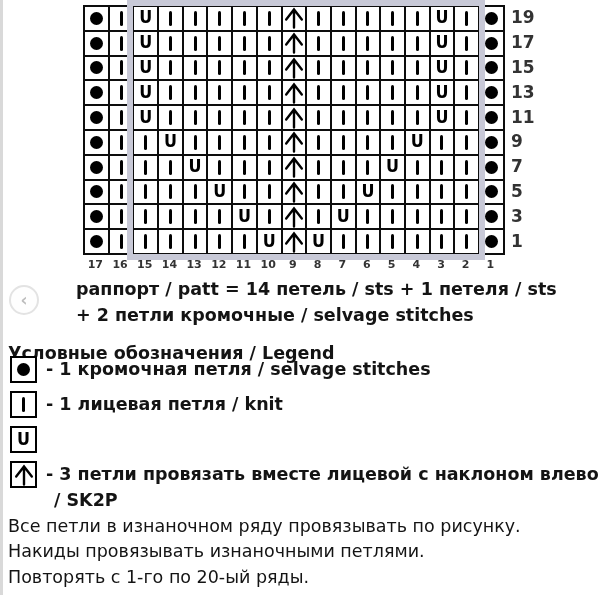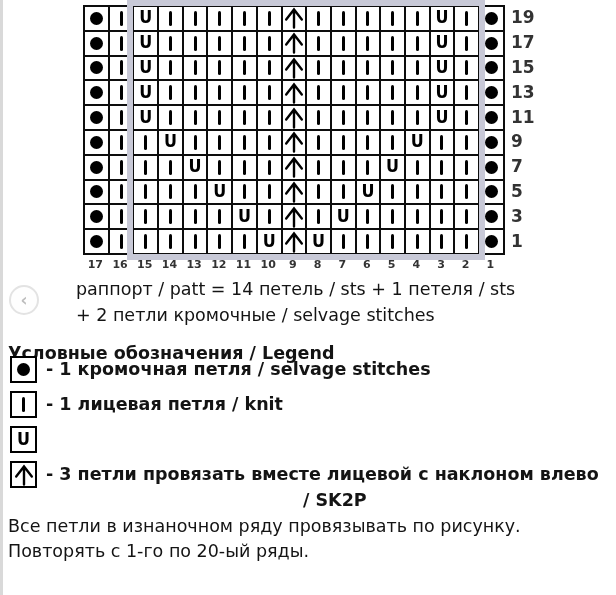--- a/index.html
+++ b/index.html
@@ -43,30 +43,30 @@
   
   .prev-btn{
     position:absolute;left:9px;top:285px;width:30px;height:30px;border-radius:50%;
     background:#fefefe;border:2px solid #e3e3e3;color:#bcbcbc;
     display:flex;align-items:center;justify-content:center;
     font-size:17px;font-weight:bold;cursor:pointer;padding:0;box-sizing:border-box;
     font-family:"DejaVu Sans",sans-serif;
   }
 
   
-  .caption{position:absolute;left:76px;top:276px;font-size:17.5px;font-weight:normal;line-height:26px;}
+  .caption{position:absolute;left:76px;top:276px;font-size:17.5px;font-weight:bold;line-height:26px;}
   .legend-title{position:absolute;left:8px;top:328px;font-size:17.5px;font-weight:bold;margin-top:15px;}
   .legend{position:absolute;left:10px;top:356px;}
   .legend-item{display:flex;align-items:flex-start;margin-bottom:8px;}
   .legend-box{
     box-sizing:border-box;width:27px;height:27px;border:2px solid #000;background:#fff;
     display:flex;align-items:center;justify-content:center;flex:0 0 27px;
   }
   .legend-text{margin-left:9px;font-size:17.5px;font-weight:bold;line-height:26px;padding-top:0;}
-  .legend-text .second-line{margin-left:25px;text-align:center;}
+  .legend-text .second-line{margin-left:8px;}
   .notes{position:absolute;left:8px;top:514px;font-size:17.5px;font-weight:normal;line-height:25.3px;}
 </style>
 </head>
 <body>
 
 <div class="screen">
   <div class="left-edge"></div>
 
   <div class="grid">
       <div class="cell">
@@ -694,15 +694,16 @@
           </div>
         </div>
         <div class="legend-text">
           <div>- 3 петли провязать вместе лицевой с наклоном влево</div>
           <div class="second-line">/ SK2P</div>
         </div>
       </div>
     </div>
   <div class="notes">
       <div>Все петли в изнаночном ряду провязывать по рисунку.</div>
+      <div>Накиды провязывать изнаночными петлями.</div>
       <div>Повторять с 1-го по 20-ый ряды.</div>
     </div>
 </div>
 
 </body></html>

